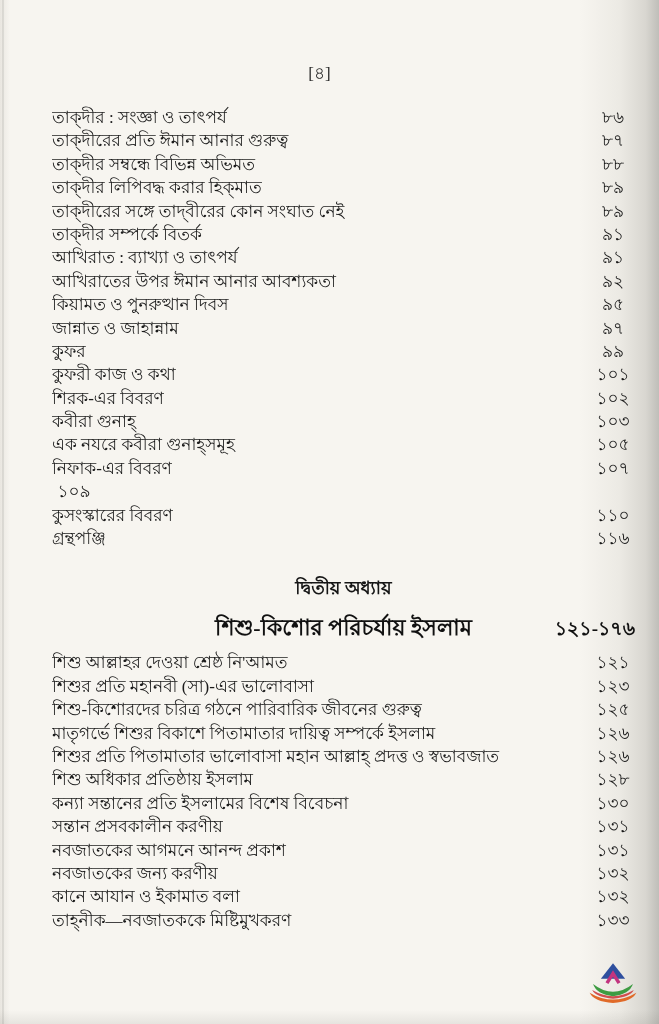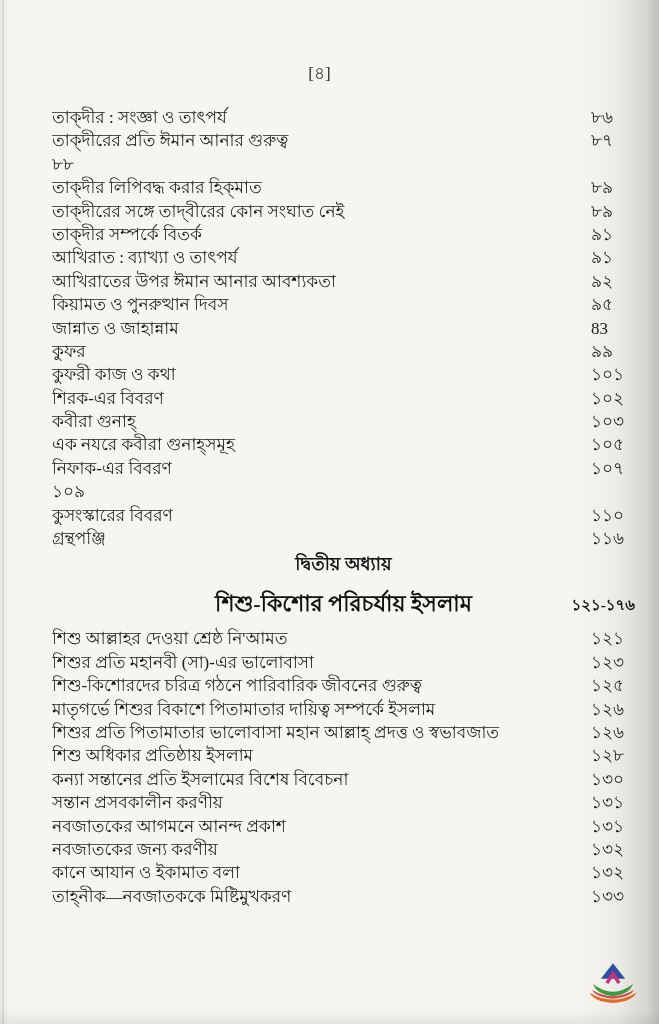--- a/index.html
+++ b/index.html
@@ -57,25 +57,25 @@
     line-height: 23.4px;
     white-space: nowrap;
   }
   .toc-title {
     overflow: hidden;
     text-overflow: ellipsis;
     padding-right: 14px;
   }
   .toc-page {
     flex: 0 0 auto;
-    text-align: left;
+    text-align: center;
     min-width: 44px;
   }
   .chapter-heading {
-    margin-top: 0;
+    margin-top: 24px;
     margin-bottom: 6px;
   }
   .chapter-sub {
     text-align: center;
     font-size: 18px;
     font-weight: 700;
     margin-bottom: 8px;
     color: #161616;
   }
   .chapter-title-row {
@@ -84,21 +84,21 @@
     font-size: 22px;
     font-weight: 700;
     line-height: 30px;
     height: 32px;
     color: #111;
   }
   .chapter-page-range {
     position: absolute;
     right: 0;
     top: 1px;
-    font-size: 15px;
+    font-size: 19px;
     font-weight: 700;
   }
   .publisher-logo {
     position: absolute;
     right: 20px;
     bottom: 16px;
     width: 52px;
     height: 48px;
   }
 </style>
@@ -114,20 +114,21 @@
     <div id="toc-section-1">
         <div class="toc-row">
           <span class="toc-title">তাক্‌দীর : সংজ্ঞা ও তাৎপর্য</span>
           <span class="toc-page">৮৬</span>
         </div>
         <div class="toc-row">
           <span class="toc-title">তাক্‌দীরের প্রতি ঈমান আনার গুরুত্ব</span>
           <span class="toc-page">৮৭</span>
         </div>
         <div class="toc-row">
+          <span class="toc-title">তাক্‌দীর সম্বন্ধে বিভিন্ন অভিমত</span>
           <span class="toc-page">৮৮</span>
         </div>
         <div class="toc-row">
           <span class="toc-title">তাক্‌দীর লিপিবদ্ধ করার হিক্‌মাত</span>
           <span class="toc-page">৮৯</span>
         </div>
         <div class="toc-row">
           <span class="toc-title">তাক্‌দীরের সঙ্গে তাদ্‌বীরের কোন সংঘাত নেই</span>
           <span class="toc-page">৮৯</span>
         </div>
@@ -142,21 +143,21 @@
         <div class="toc-row">
           <span class="toc-title">আখিরাতের উপর ঈমান আনার আবশ্যকতা</span>
           <span class="toc-page">৯২</span>
         </div>
         <div class="toc-row">
           <span class="toc-title">কিয়ামত ও পুনরুত্থান দিবস</span>
           <span class="toc-page">৯৫</span>
         </div>
         <div class="toc-row">
           <span class="toc-title">জান্নাত ও জাহান্নাম</span>
-          <span class="toc-page">83</span>
+          <span class="toc-page">৯৭</span>
         </div>
         <div class="toc-row">
           <span class="toc-title">কুফর</span>
           <span class="toc-page">৯৯</span>
         </div>
         <div class="toc-row">
           <span class="toc-title">কুফরী কাজ ও কথা</span>
           <span class="toc-page">১০১</span>
         </div>
         <div class="toc-row">

